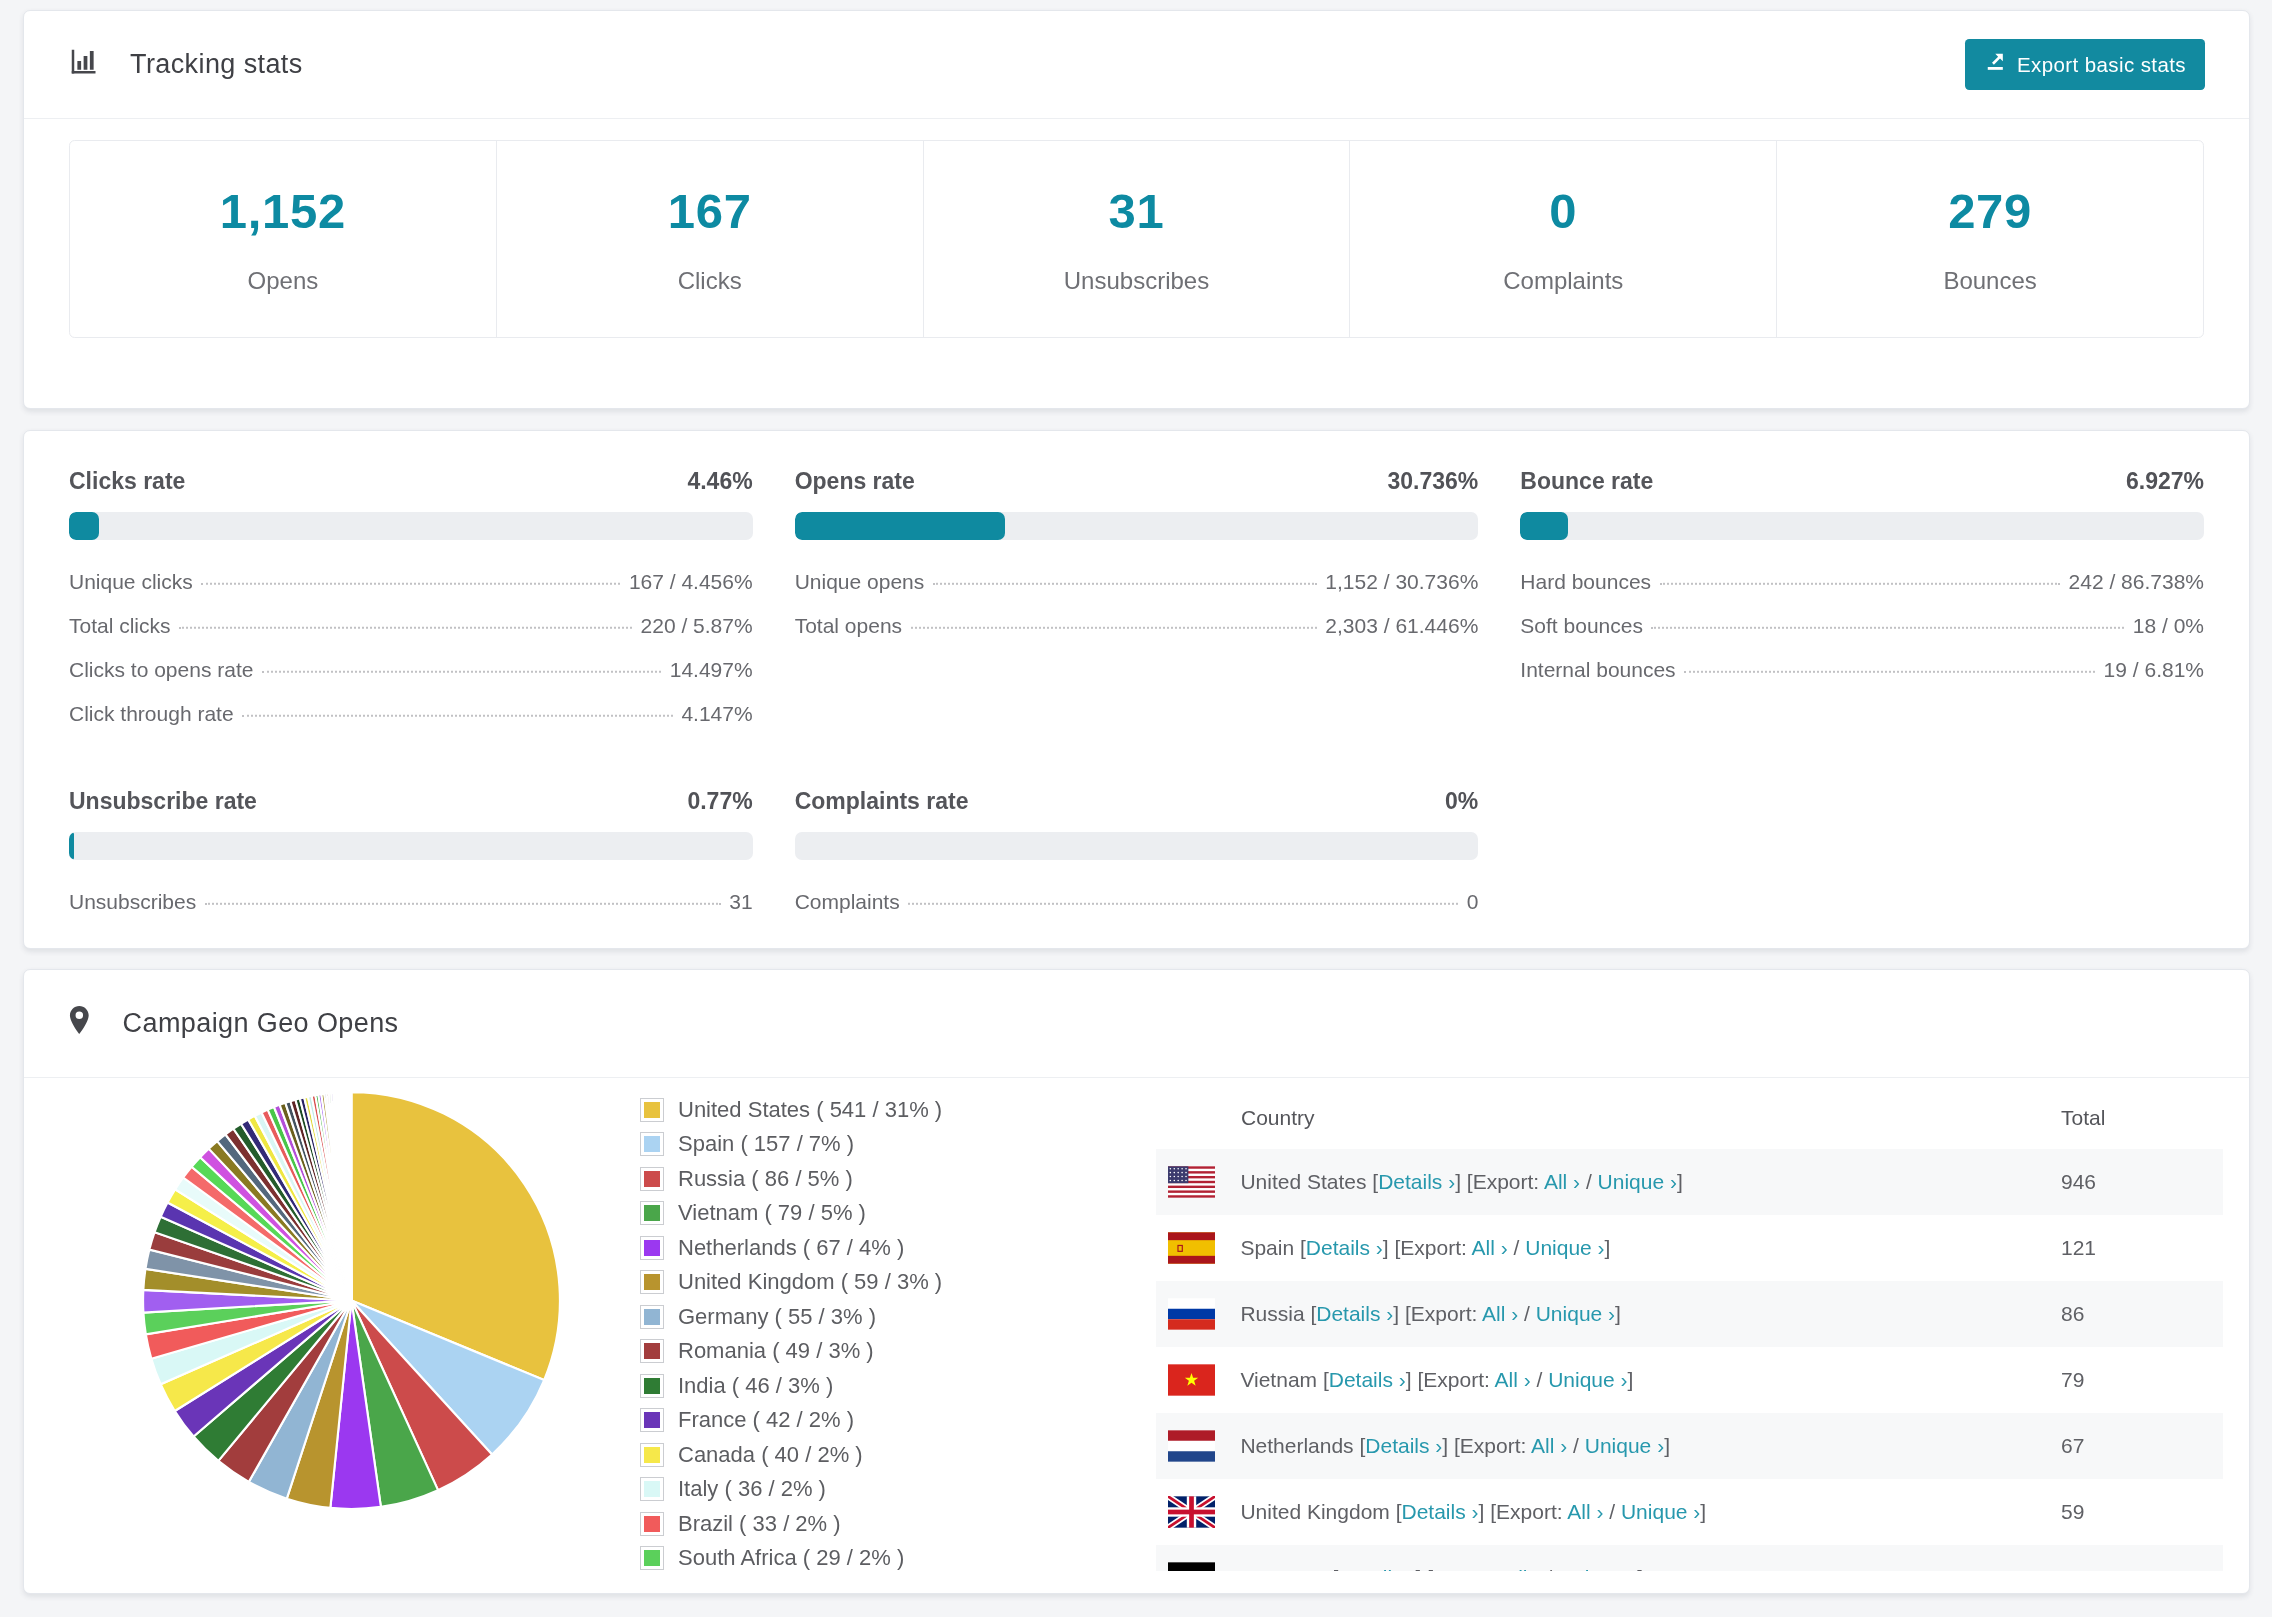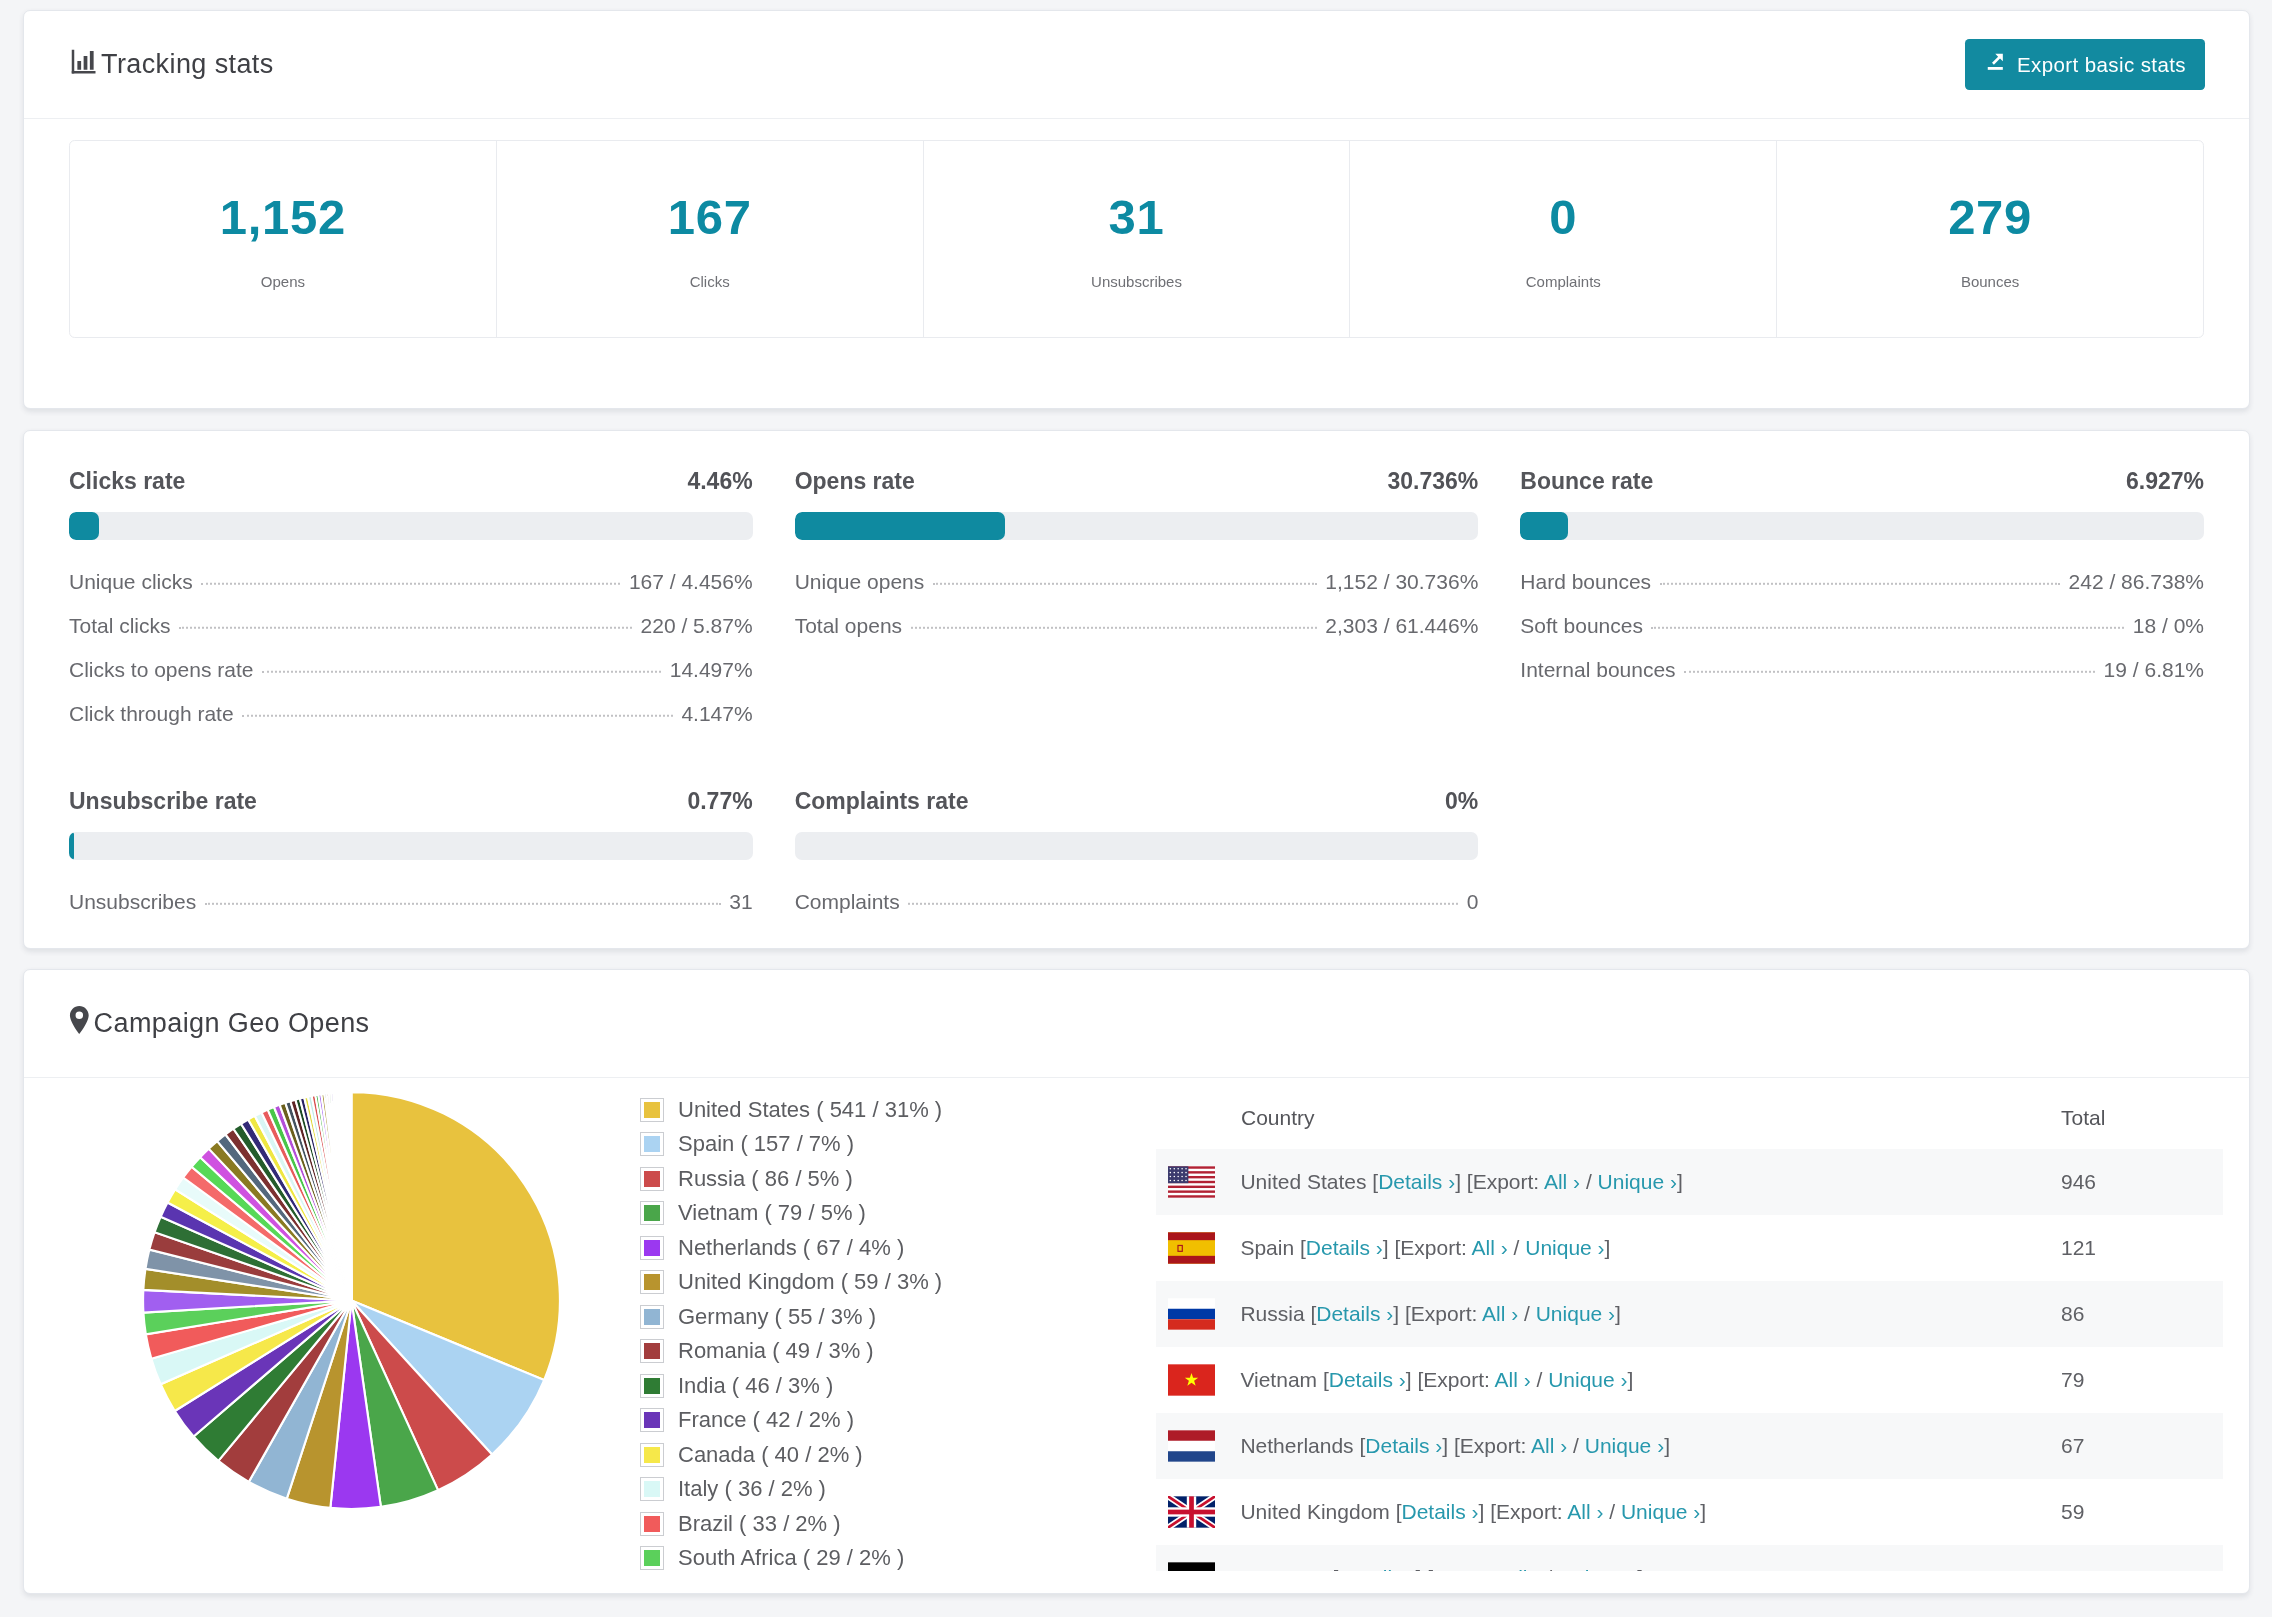--- a/index.html
+++ b/index.html
@@ -18,21 +18,21 @@
   }
   #card-tracking { margin-top: 10px; height: 399px; }
   #card-rates    { margin-top: 20.5px; height: 519px; padding: 37px 45px 0; }
   #card-geo      { margin-top: 20.5px; height: 625px; overflow: hidden; }
 
   .card-header {
     display: flex; align-items: center; justify-content: space-between;
     padding: 0 44px; height: 107px;
   }
   .card-title {
-    display: flex; align-items: center; gap: 3px;
+    display: flex; align-items: center; gap: 32px;
     font-size: 27px; color: #3f4045; font-weight: 400; letter-spacing: 0.4px;
   }
   .card-title svg { flex: none; }
   .divider { height: 1.4px; background: #edeff2; }
 
   
   .btn-export {
     display: flex; align-items: center; gap: 10px;
     background: #128aa0; color: #fff; border: none; border-radius: 4.2px;
     font-family: inherit; font-size: 20.5px; padding: 12px 19px; cursor: pointer;
@@ -44,21 +44,21 @@
     display: flex; margin: 21px 45px 0;
     border: 0.7px solid #e9ebef; border-radius: 5.6px; height: 198px; background:#fff;
   }
   .stat-cell {
     flex: 1; display: flex; flex-direction: column;
     align-items: center; justify-content: center; gap: 28px;
     border-right: 0.7px solid #e9ebef;
   }
   .stat-cell:last-child { border-right: none; }
   .stat-value { font-size: 49px; font-weight: 700; color: #0d8aa2; letter-spacing: 0.7px; }
-  .stat-label { font-size: 15px; color: #6f7075; }
+  .stat-label { font-size: 24px; color: #6f7075; }
 
   
   .rates-grid {
     display: grid; grid-template-columns: repeat(3, 1fr);
     column-gap: 40px; row-gap: 44px; gap: 42px;
   }
   .rate-title-row {
     display: flex; justify-content: space-between; align-items: baseline;
     margin-bottom: 17px;
   }

